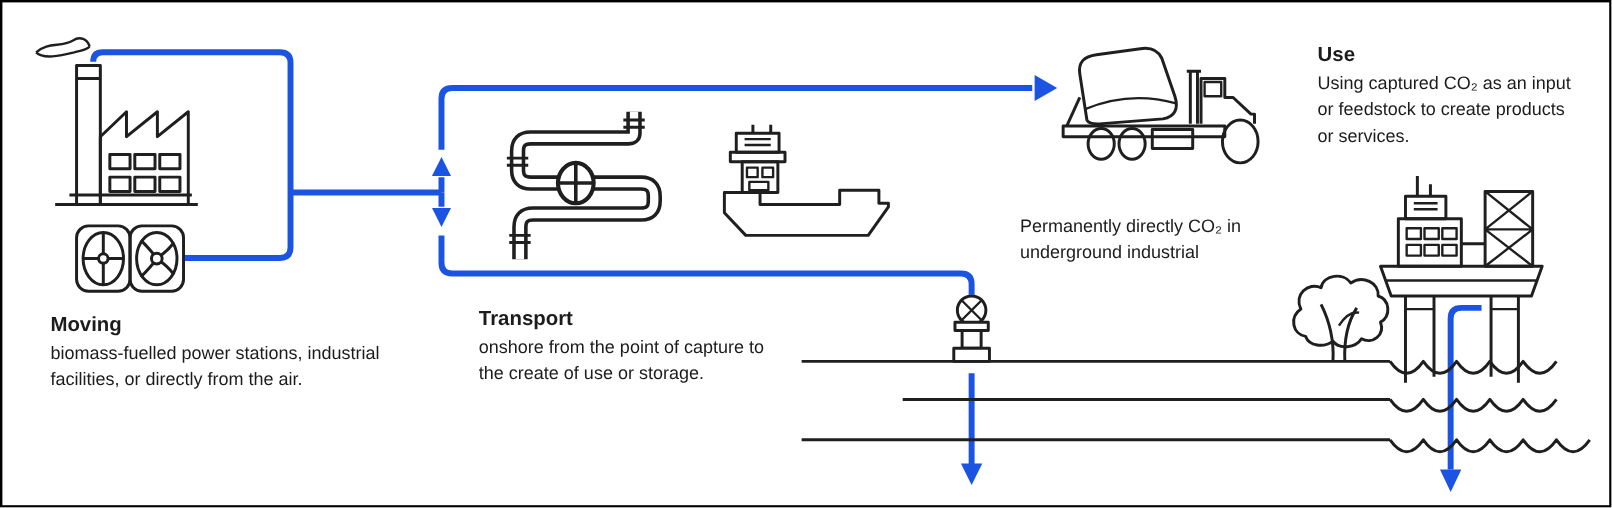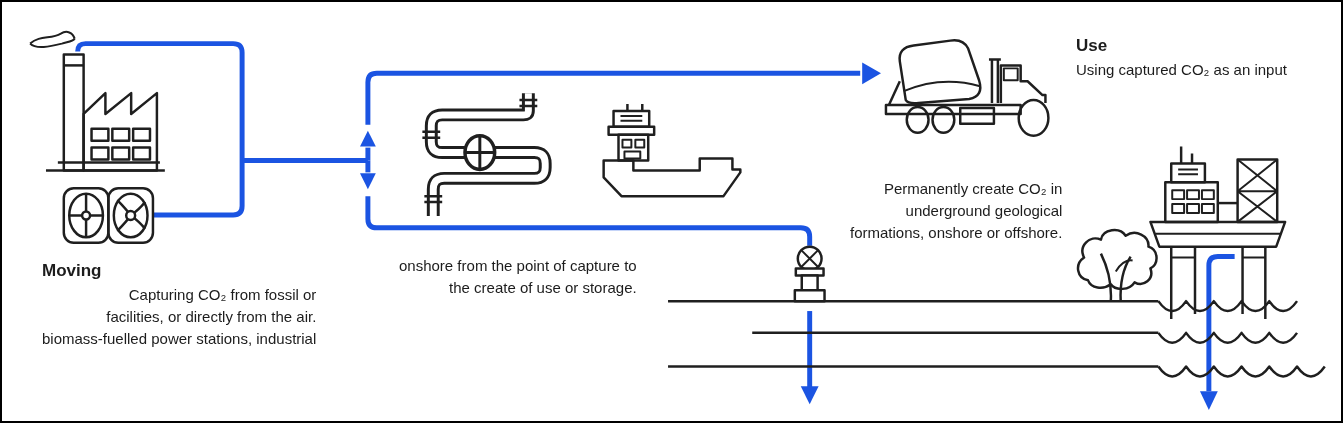--- a/index.html
+++ b/index.html
@@ -8,21 +8,21 @@
     width:1343px;height:423px;
     background:#ffffff;
     border:2px solid #000;
     box-sizing:border-box;
     overflow:hidden;
     font-family:"Liberation Sans","DejaVu Sans",sans-serif;
   }
   .art{position:absolute;left:0;top:0;width:100%;height:100%;}
   .label{position:absolute;color:#1c1c1c;}
   .label h3{font-size:17px;font-weight:bold;margin:0 0 3px 0;line-height:21px;}
-  .label .ln{font-size:15px;line-height:22px;white-space:nowrap;text-align:right;}
+  .label .ln{font-size:15px;line-height:22px;white-space:nowrap;}
 </style>
 </head>
 <body>
 
 <div class="stage">
 
   <svg class="art" viewBox="0 0 1343 423" fill="none" stroke-linejoin="round">
 
     <g stroke="#1b54e2" stroke-width="5">
 
@@ -163,34 +163,35 @@
         <path d="M1163,302 q14,20 28,0 q14,20 28,0 q14,20 28,0 q14,20 28,0 q14,20 28,0"></path>
         <path d="M1163,334 q14,20 28,0 q14,20 28,0 q14,20 28,0 q14,20 28,0 q14,20 28,0"></path>
         <path d="M1163,368 q14,20 28,0 q14,20 28,0 q14,20 28,0 q14,20 28,0 q14,20 28,0 q14,20 28,0"></path>
       </g>
 
     </g>
   </svg>
 
   <div class="label" style="left:40px;top:258px">
     <h3>Moving</h3>
-    <div class="ln">Capturing CO₂ from fossil or</div>
+    <div class="ln">biomass-fuelled power stations, industrial</div>
     <div class="ln">facilities, or directly from the air.</div>
-    <div class="ln">biomass-fuelled power stations, industrial</div>
   </div>
 
   <div class="label" style="left:397px;top:253px">
+    <h3>Transport</h3>
     <div class="ln">onshore from the point of capture to</div>
     <div class="ln">the create of use or storage.</div>
   </div>
 
   <div class="label" style="left:848px;top:176px">
-    <div class="ln">Permanently create CO₂ in</div>
-    <div class="ln">underground geological</div>
-    <div class="ln">formations, onshore or offshore.</div>
+    <div class="ln">Permanently directly CO₂ in</div>
+    <div class="ln">underground industrial</div>
   </div>
 
-  <div class="label" style="left:1074px;top:33px">
+  <div class="label" style="left:1096px;top:33px">
     <h3>Use</h3>
     <div class="ln">Using captured CO₂ as an input</div>
+    <div class="ln">or feedstock to create products</div>
+    <div class="ln">or services.</div>
   </div>
 
 </div>
 
 </body></html>

